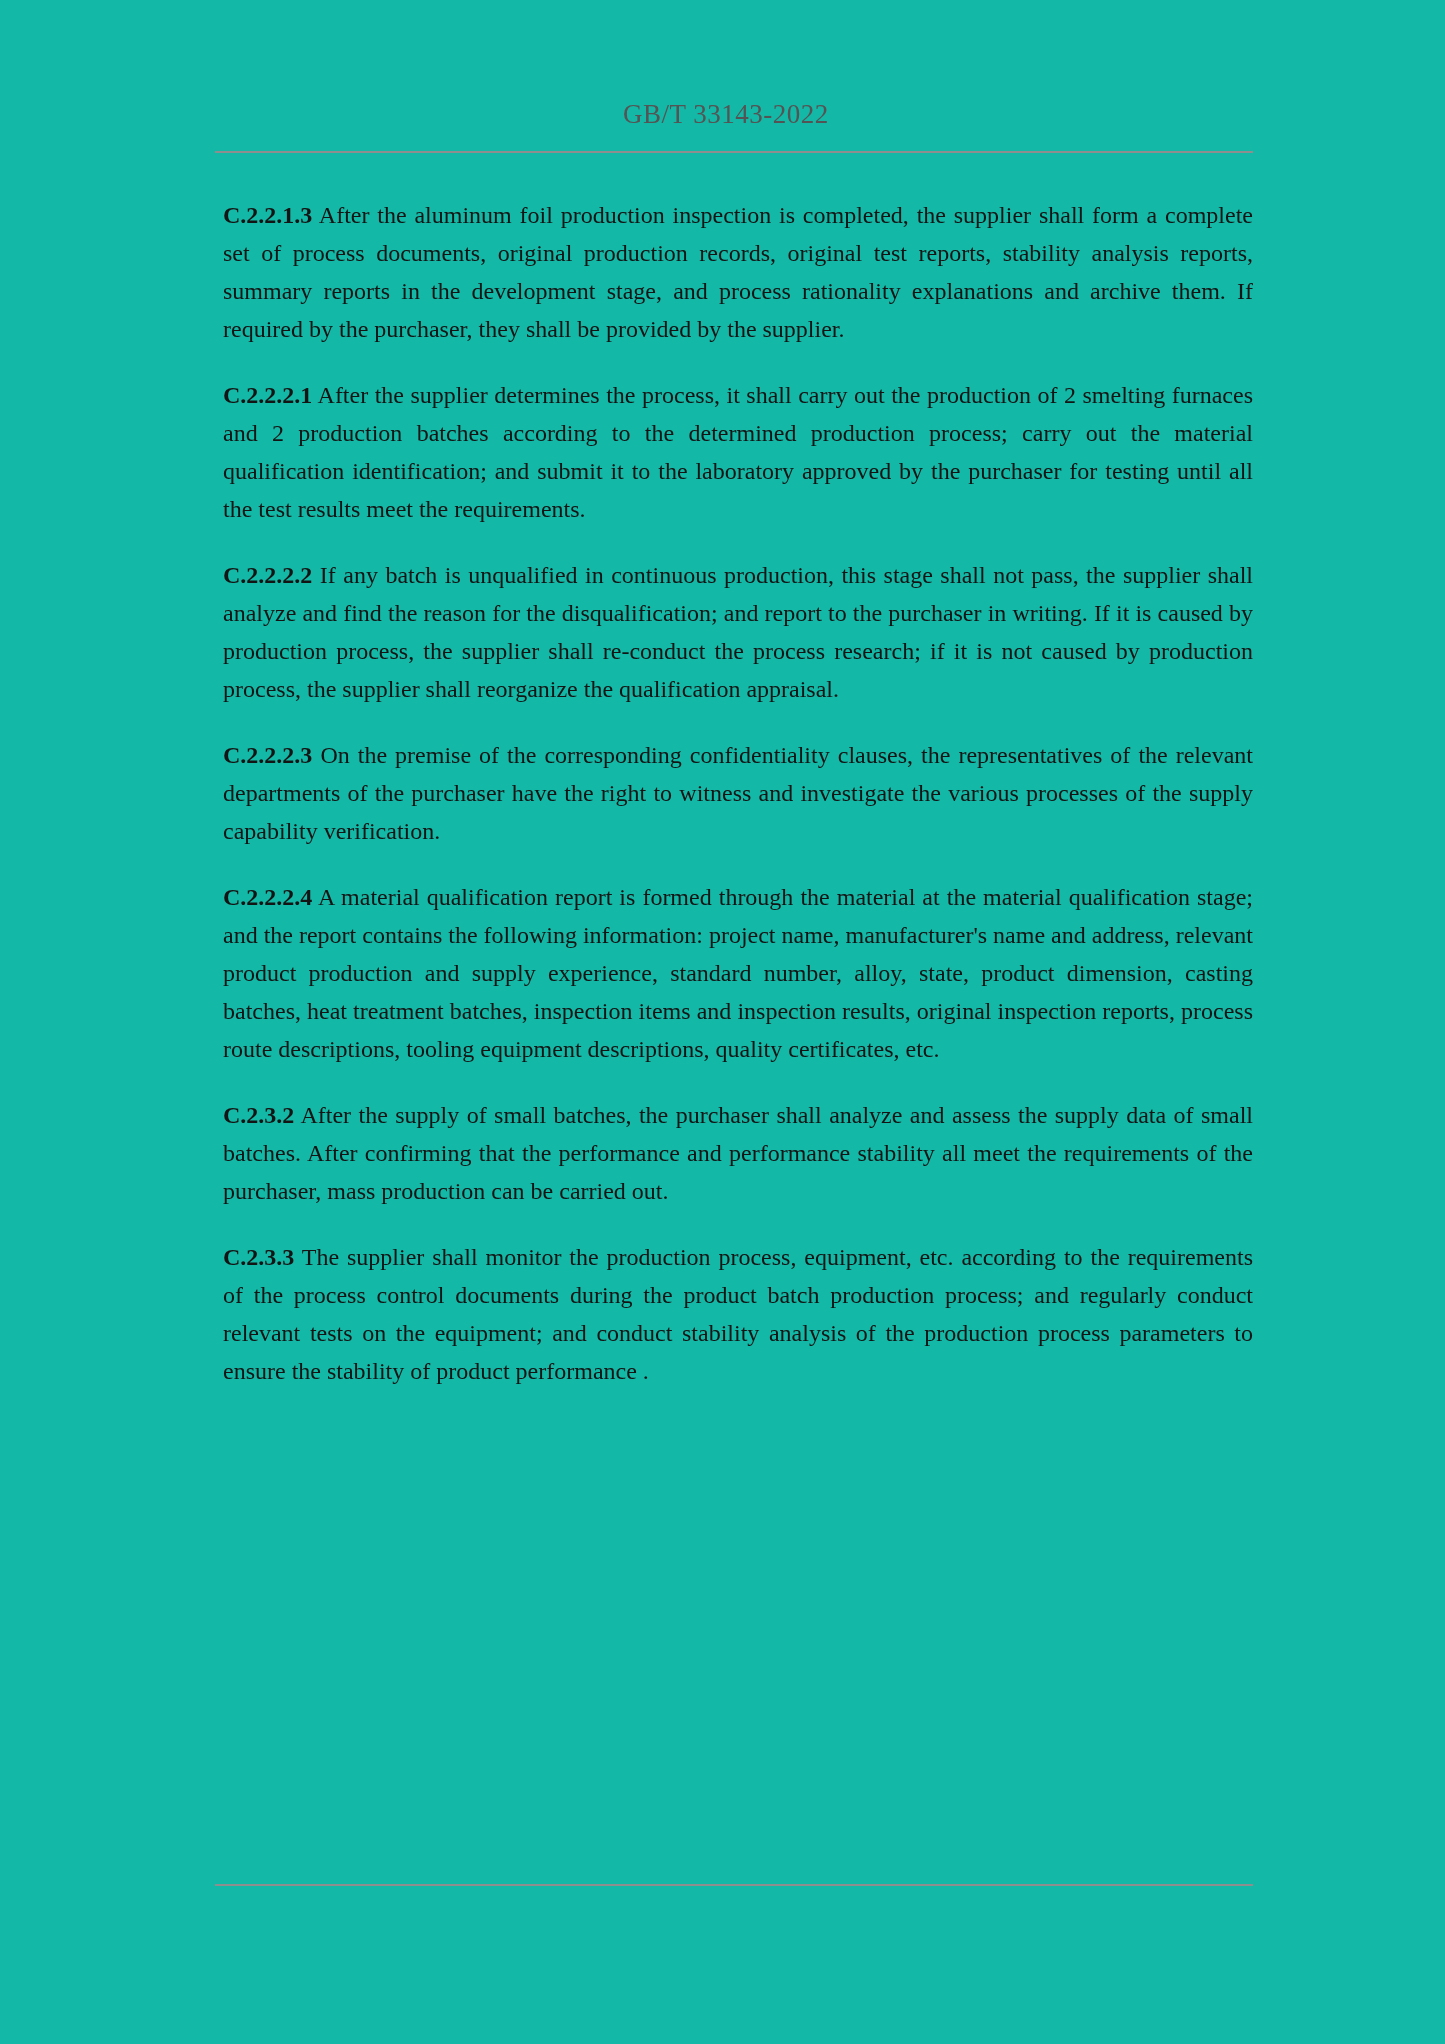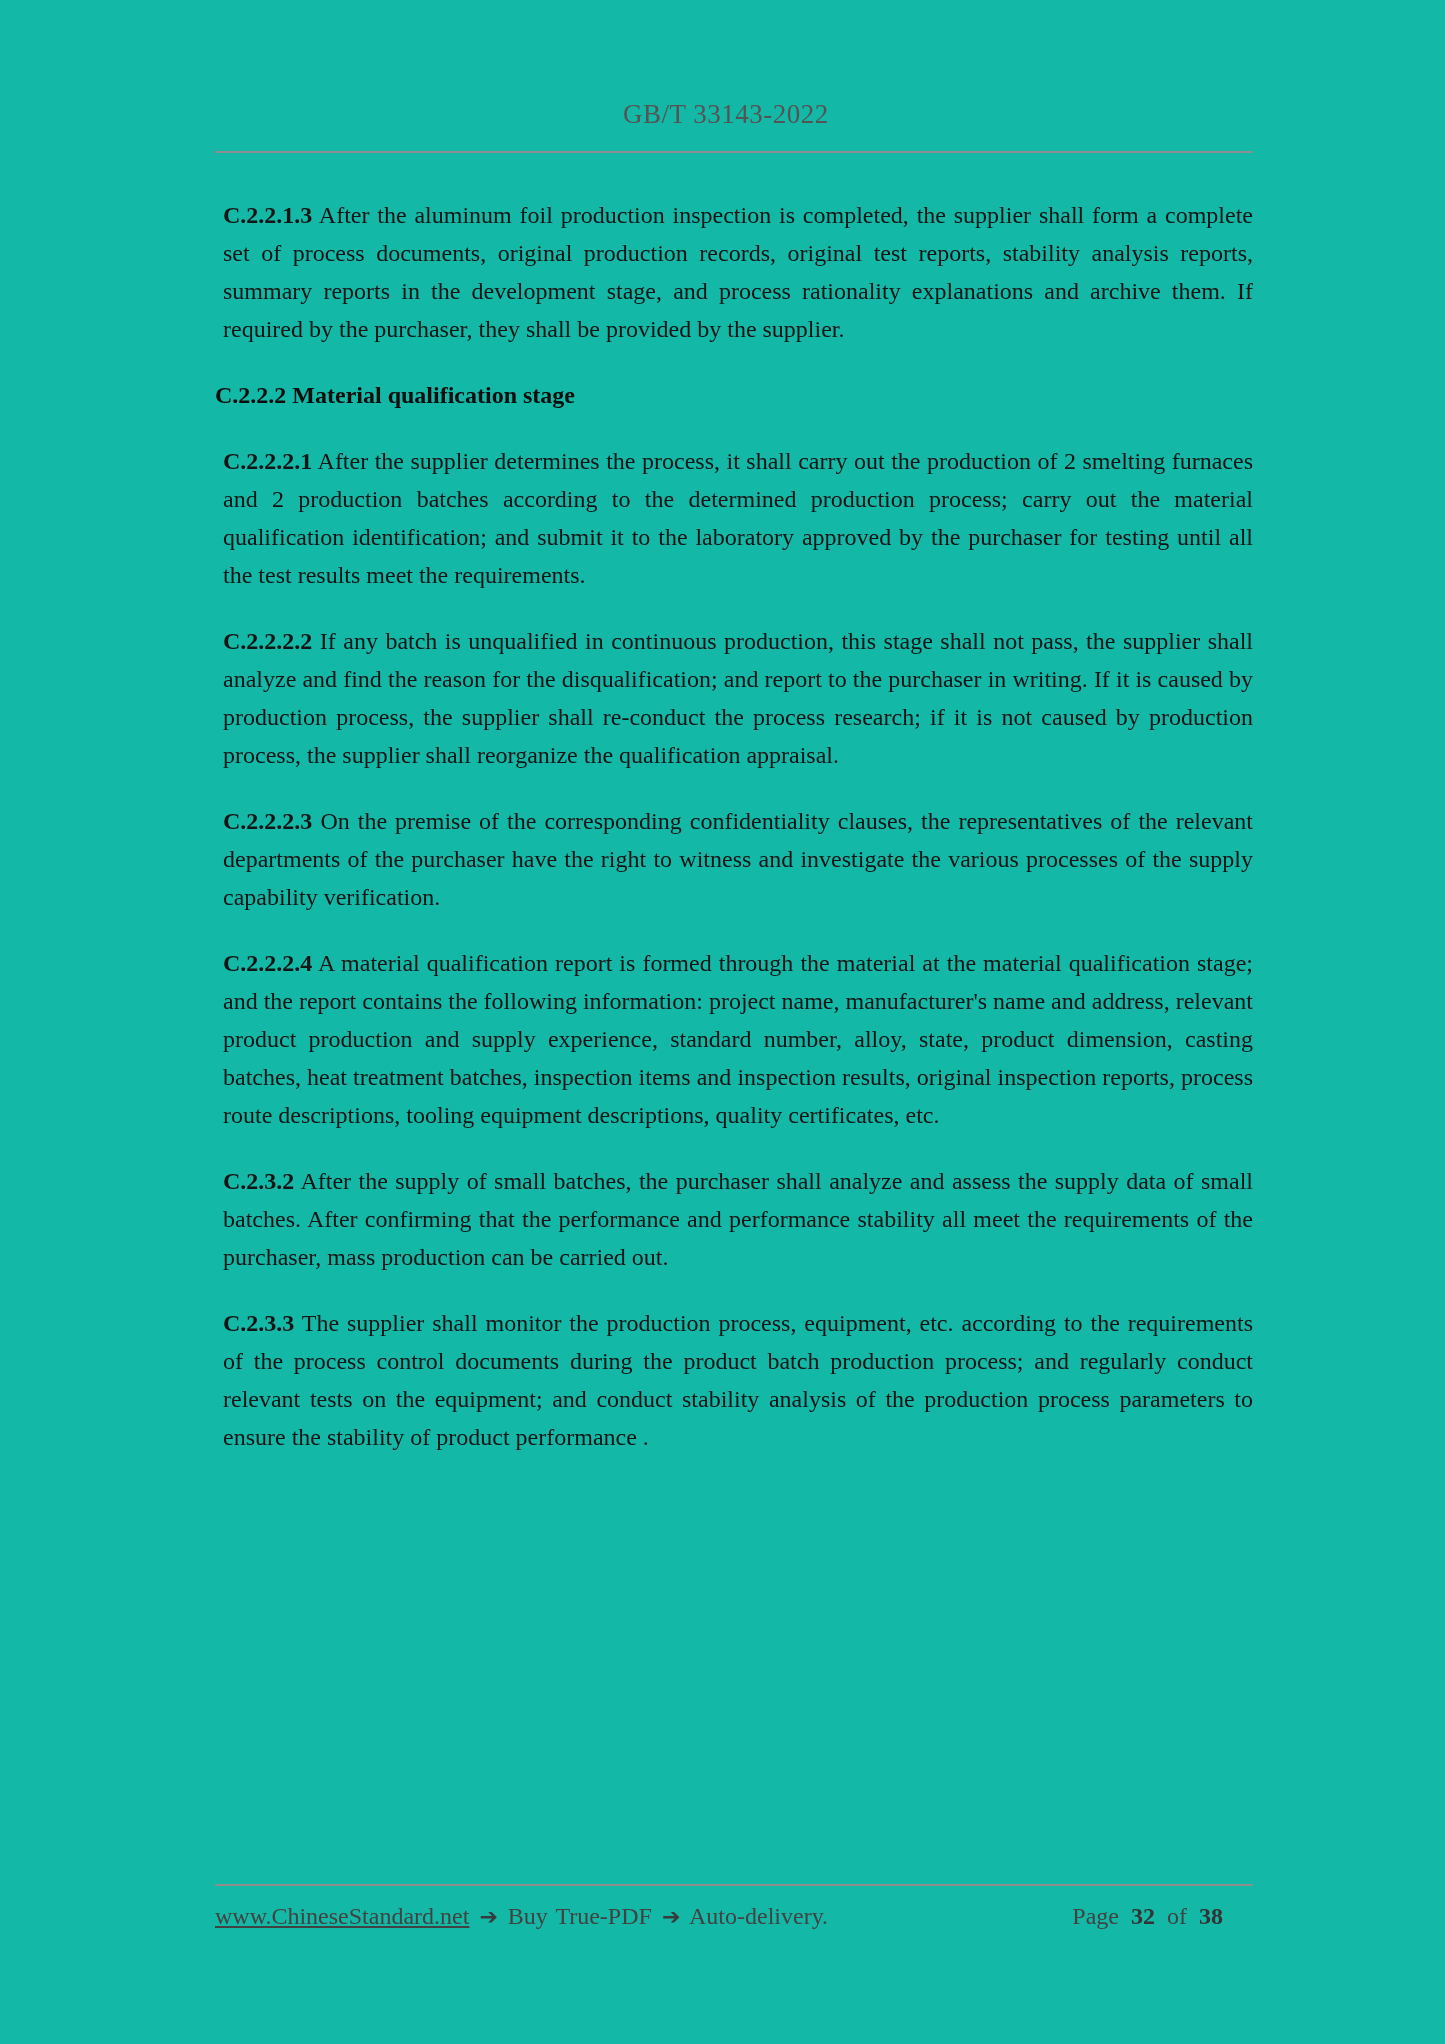--- a/index.html
+++ b/index.html
@@ -85,24 +85,20 @@
   <div class="doc-header-title">GB/T 33143-2022</div>
   <div class="header-rule"></div>
 
   <div class="doc-body">
 
     <p class="para">
       <b class="plabel">C.2.2.1.3</b>
       <span>After the aluminum foil production inspection is completed, the supplier shall form a complete set of process documents, original production records, original test reports, stability analysis reports, summary reports in the development stage, and process rationality explanations and archive them. If required by the purchaser, they shall be provided by the supplier.</span>
     </p>
 
-    <p class="section-heading">
-      <span>C.2.2.2</span>
-      <span>Material qualification stage</span>
-    </p>
 
     <p class="para">
       <b class="plabel">C.2.2.2.1</b>
       <span>After the supplier determines the process, it shall carry out the production of 2 smelting furnaces and 2 production batches according to the determined production process; carry out the material qualification identification; and submit it to the laboratory approved by the purchaser for testing until all the test results meet the requirements.</span>
     </p>
 
     <p class="para">
       <b class="plabel">C.2.2.2.2</b>
       <span>If any batch is unqualified in continuous production, this stage shall not pass, the supplier shall analyze and find the reason for the disqualification; and report to the purchaser in writing. If it is caused by production process, the supplier shall re-conduct the process research; if it is not caused by production process, the supplier shall reorganize the qualification appraisal.</span>
     </p>
@@ -126,29 +122,14 @@
 
     <p class="para">
       <b class="plabel">C.2.3.3</b>
       <span>The supplier shall monitor the production process, equipment, etc. according to the requirements of the process control documents during the product batch production process; and regularly conduct relevant tests on the equipment; and conduct stability analysis of the production process parameters to ensure the stability of product performance .</span>
     </p>
 
   </div>
 
   <div class="footer-rule"></div>
 
-  <div class="doc-footer">
-    <div class="footer-left">
-      <a class="footer-link">www.ChineseStandard.net</a>
-      <span class="arrow-glyph">➔</span>
-      <span>Buy True-PDF</span>
-      <span class="arrow-glyph">➔</span>
-      <span>Auto-delivery.</span>
-    </div>
-    <div class="footer-right">
-      <span>Page</span>
-      <b>32</b>
-      <span>of</span>
-      <b>38</b>
-    </div>
-  </div>
 
 </div>
 
 </body></html>

